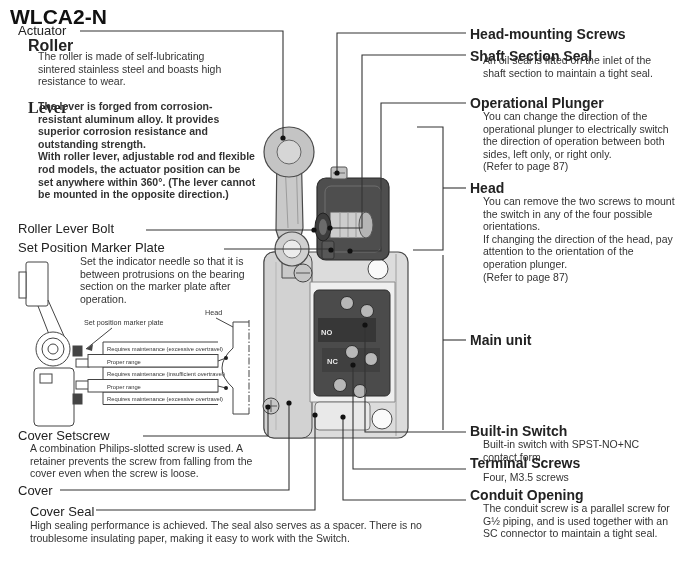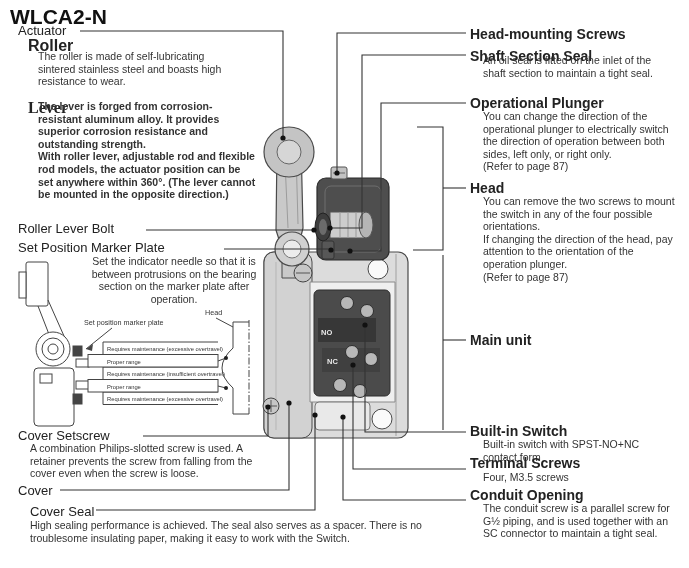--- a/index.html
+++ b/index.html
@@ -191,21 +191,21 @@
   <div class="lbl body" style="left:38px;top:50px;width:198px;">The roller is made of self-lubricating sintered stainless steel and boasts high resistance to wear.</div>
 
   <div class="lbl h2" style="left:28px;top:99px;font-family:Liberation Serif, serif;">Lever</div>
   <div class="lbl" style="left:38px;top:100px;width:218px;font-weight:bold;">
     <div class="body">The lever is forged from corrosion-resistant aluminum alloy. It provides superior corrosion resistance and outstanding strength.</div>
     <div class="body">With roller lever, adjustable rod and flexible rod models, the actuator position can be set anywhere within 360°. (The lever cannot be mounted in the opposite direction.)</div>
   </div>
 
   <div class="lbl h1" style="left:18px;top:221px;">Roller Lever Bolt</div>
   <div class="lbl h1" style="left:18px;top:240px;">Set Position Marker Plate</div>
-  <div class="lbl body" style="left:80px;top:255px;width:188px;text-align:center;">Set the indicator needle so that it is between protrusions on the bearing section on the marker plate after operation.</div>
+  <div class="lbl body" style="left:80px;top:255px;width:188px;">Set the indicator needle so that it is between protrusions on the bearing section on the marker plate after operation.</div>
 
   <div class="lbl h1" style="left:18px;top:428px;">Cover Setscrew</div>
   <div class="lbl body" style="left:30px;top:442px;width:250px;">A combination Philips-slotted screw is used. A retainer prevents the screw from falling from the cover even when the screw is loose.</div>
 
   <div class="lbl h1" style="left:18px;top:483px;">Cover</div>
   <div class="lbl h1" style="left:30px;top:504px;">Cover Seal</div>
   <div class="lbl h1r" style="left:470px;top:26px;">Head-mounting Screws</div>
 
   <div class="lbl body" style="left:30px;top:519px;width:420px;">High sealing performance is achieved. The seal also serves as a spacer. There is no troublesome insulating paper, making it easy to work with the Switch.</div>
 

